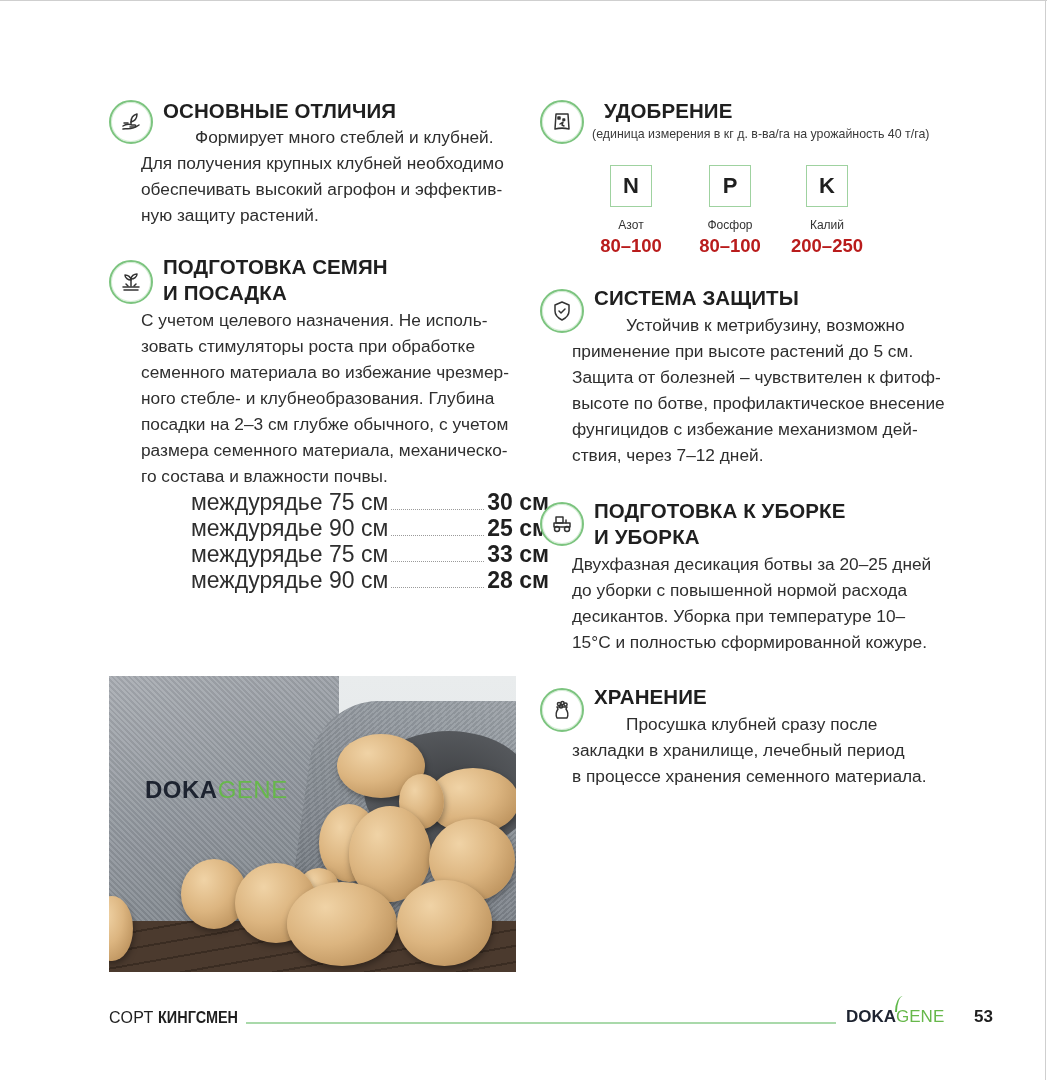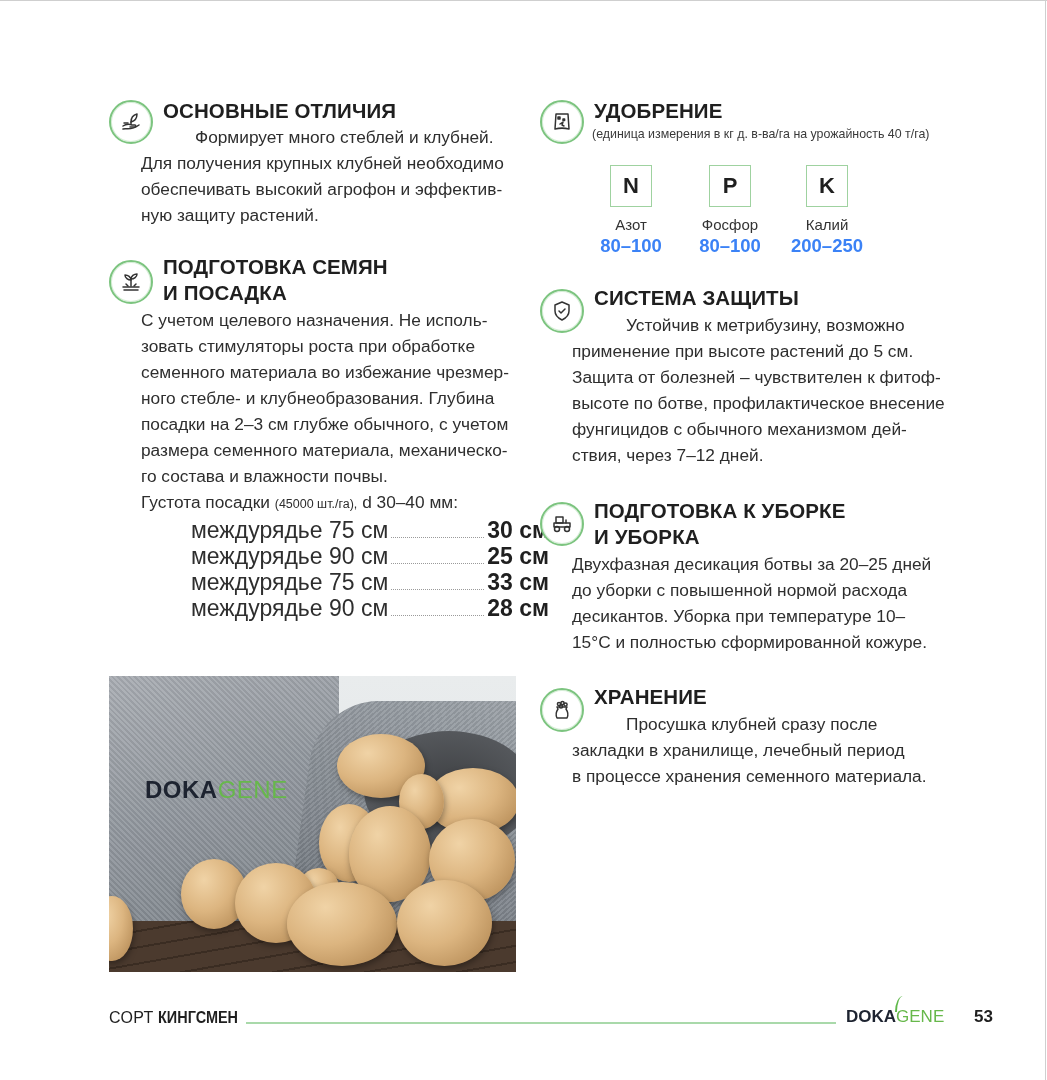--- a/index.html
+++ b/index.html
@@ -36,22 +36,22 @@
   }
   .lead-row .lbl { padding-left: 50px; white-space: nowrap; }
   .lead-row .dots { flex: 1; border-bottom: 1.5px dotted #9a9a9a; margin: 0 3px 5px 3px; }
   .lead-row .val { font-weight: bold; white-space: nowrap; color: #1f1f1f; }
 
   .npk { position: absolute; display: flex; flex-direction: column; align-items: center; width: 100px; }
   .npk-box {
     width: 42px; height: 42px; border: 1.5px solid #9fd2a0; display: flex; align-items: center; justify-content: center;
     font-family: "Liberation Sans", sans-serif; font-weight: bold; font-size: 22px; color: #1f1f1f; box-sizing: border-box;
   }
-  .npk-name { margin-top: 9px; font-family: "Liberation Sans", sans-serif; font-size: 15px; color: #333; line-height: 18px; }
-  .npk-val { font-family: "Liberation Sans", sans-serif; font-weight: bold; font-size: 18.5px; color: #3b82f6; line-height: 24px; }
+  .npk-name { margin-top: 9px; font-family: "Liberation Sans", sans-serif; font-size: 12px; color: #333; line-height: 18px; }
+  .npk-val { font-family: "Liberation Sans", sans-serif; font-weight: bold; font-size: 18.5px; color: #b91c1c; line-height: 24px; }
 
   .photo {
     position: absolute; left: 109px; top: 676px; width: 407px; height: 296px; overflow: hidden;
     background: linear-gradient(180deg, #e9eced 0%, #dfe3e5 100%);
   }
   .sack-left {
     position: absolute; left: 0; top: 0; width: 230px; height: 245px;
     background:
       repeating-linear-gradient(45deg, rgba(255,255,255,0.08) 0 2px, rgba(0,0,0,0.06) 2px 4px),
       linear-gradient(160deg, #a9adb3 0%, #8f959c 55%, #7d838a 100%);
@@ -139,25 +139,20 @@
   </div>
   <div class="body-text" style="position:absolute; left:0; top:53px; width:420px;">
     <div>С учетом целевого назначения. Не исполь-</div>
     <div>зовать стимуляторы роста при обработке</div>
     <div>семенного материала во избежание чрезмер-</div>
     <div>ного стебле- и клубнеобразования. Глубина</div>
     <div>посадки на 2–3 см глубже обычного, с учетом</div>
     <div>размера семенного материала, механическо-</div>
     <div>го состава и влажности почвы.</div>
 
-    <div>
-      <span>Густота посадки</span>
-      <span class="small">(45000 шт./га),</span>
-      <span>d 30–40 мм:</span>
-    </div>
     <div class="lead-row">
       <span class="lbl">междурядье 75 см</span>
       <span class="dots"></span>
       <span class="val">30 см</span>
     </div>
     <div class="lead-row">
       <span class="lbl">междурядье 90 см</span>
       <span class="dots"></span>
       <span class="val">25 см</span>
     </div>
@@ -199,21 +194,21 @@
 
 <div class="section" style="left:540px; top:98px; width:420px;">
   <div class="icon-circle" style="left:0; top:2px;">
     <svg viewBox="0 0 24 24" fill="none" stroke="#333" stroke-width="1.5" stroke-linecap="round" stroke-linejoin="round">
       <path d="M6 4 L18 4 L19 19 C15 18 9 18 5 19 Z"></path>
       <rect x="8" y="7" width="2" height="2" fill="#333"></rect>
       <rect x="13" y="9" width="1.6" height="1.6" fill="#333"></rect>
       <path d="M10 14 L13 12 L12 15 L14 16"></path>
     </svg>
   </div>
-  <div class="sec-title" style="position:absolute; left:54px; top:0;">УДОБРЕНИЕ</div>
+  <div class="sec-title" style="position:absolute; left:64px; top:0;">УДОБРЕНИЕ</div>
   <div class="sub-note" style="position:absolute; left:52px; top:28px; white-space:nowrap;">(единица измерения в кг д. в-ва/га на урожайность 40 т/га)</div>
 
   <div class="npk" style="left:41px; top:67px;">
     <div class="npk-box">N</div>
     <div class="npk-name">Азот</div>
     <div class="npk-val">80–100</div>
   </div>
   <div class="npk" style="left:140px; top:67px;">
     <div class="npk-box">P</div>
     <div class="npk-name">Фосфор</div>
@@ -232,21 +227,21 @@
       <path d="M12 3 L19 6 L19 12 C19 16 16 19 12 21 C8 19 5 16 5 12 L5 6 Z"></path>
       <path d="M9 12 L11 14 L15 10"></path>
     </svg>
   </div>
   <div class="sec-title" style="position:absolute; left:54px; top:0;">СИСТЕМА ЗАЩИТЫ</div>
   <div class="body-text" style="position:absolute; left:0; top:27px; width:420px;">
     <div style="padding-left:54px;">Устойчив к метрибузину, возможно</div>
     <div>применение при высоте растений до 5 см.</div>
     <div>Защита от болезней – чувствителен к фитоф-</div>
     <div>высоте по ботве, профилактическое внесение</div>
-    <div>фунгицидов с обычного механизмом дей-</div>
+    <div>фунгицидов с избежание механизмом дей-</div>
     <div>ствия, через 7–12 дней.</div>
   </div>
 </div>
 
 <div class="section" style="left:540px; top:498px; width:420px;">
   <div class="icon-circle" style="left:0; top:4px;">
     <svg viewBox="0 0 24 24" fill="none" stroke="#333" stroke-width="1.5" stroke-linecap="round" stroke-linejoin="round">
       <rect x="6" y="5" width="7" height="6"></rect>
       <path d="M4 11 L20 11 L20 15 L4 15 Z"></path>
       <circle cx="7" cy="17" r="2.5"></circle>

